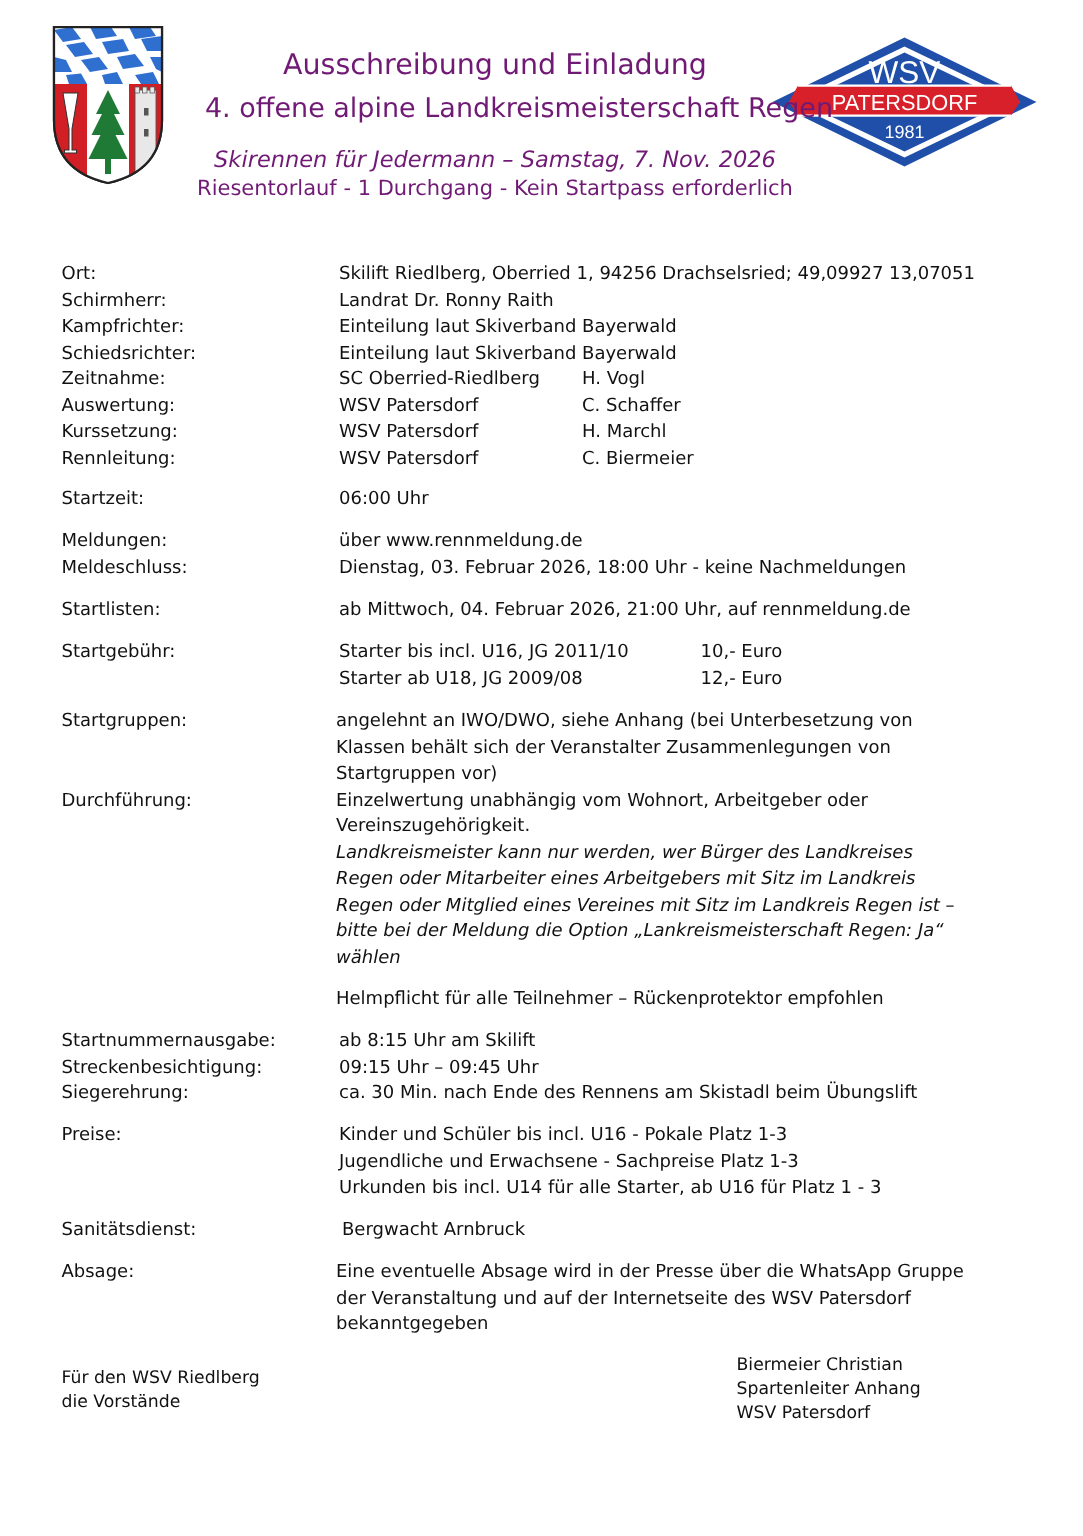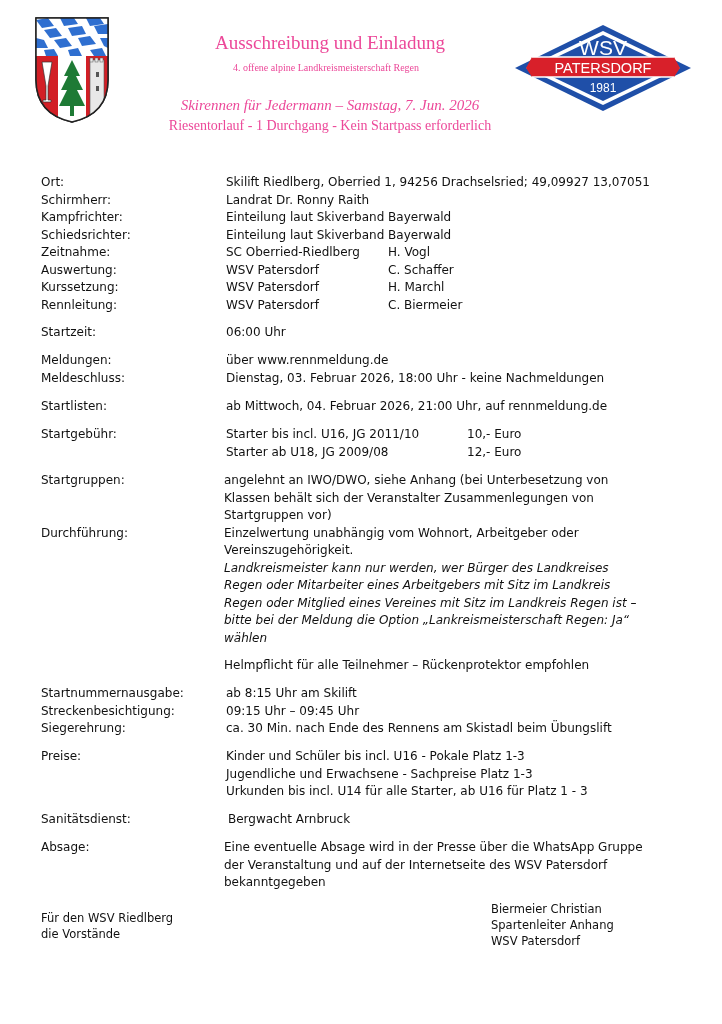--- a/index.html
+++ b/index.html
@@ -2,23 +2,23 @@
 <html><head>
 <meta charset="utf-8">
 <style>
   * { box-sizing: border-box; margin: 0; padding: 0; }
   html, body { width: 722px; height: 1024px; background: #ffffff; overflow: hidden; }
   body { position: relative; font-family: "DejaVu Sans", sans-serif; color: #111; }
 
   .crest { position: absolute; left: 34px; top: 16px; width: 76px; height: 108px; }
   .wsv-logo { position: absolute; left: 514px; top: 24px; width: 178px; height: 88px; }
 
-  .hdr { position: absolute; left: 120px; width: 420px; text-align: center; white-space: nowrap; color: #ec4899; font-family: Liberation Serif, serif; }
+  .hdr { position: absolute; left: 120px; width: 420px; text-align: center; white-space: nowrap; color: #701a75; }
   .hdr-title { top: 32px; font-size: 19px; letter-spacing: 0px; }
-  .hdr-sub { top: 62px; font-size: 10px; left: 116px; }
+  .hdr-sub { top: 62px; font-size: 18px; left: 136px; }
   .hdr-italic { top: 97px; font-size: 15px; font-style: italic; }
   .hdr-line { top: 118px; font-size: 14px; left: 118px; width: 424px; }
 
   .row { position: absolute; font-size: 12px; line-height: 17.5px; white-space: nowrap; }
   .lbl { left: 41px; }
   .val { left: 226px; }
   .val2 { left: 388px; }
   .price { left: 467px; }
   .ital { font-style: italic; }
   .footer-l { position: absolute; left: 41px; top: 910px; font-size: 11.5px; line-height: 16px; }
@@ -77,21 +77,21 @@
   <polygon points="18,33 160,33 166,44 160,53 18,53 12,44" fill="#d8202a"></polygon>
   <line x1="18" y1="33" x2="160" y2="33" stroke="#fff" stroke-width="1.5"></line>
   <line x1="18" y1="53" x2="160" y2="53" stroke="#fff" stroke-width="1.5"></line>
   <text x="89" y="31" text-anchor="middle" font-family="Liberation Sans, sans-serif" font-size="21" fill="#fff">WSV</text>
   <text x="89" y="49" text-anchor="middle" font-family="Liberation Sans, sans-serif" font-size="14.5" fill="#fff">PATERSDORF</text>
   <text x="89" y="68" text-anchor="middle" font-family="Liberation Sans, sans-serif" font-size="12" fill="#fff">1981</text>
 </svg>
 
 <div class="hdr hdr-title">Ausschreibung und Einladung</div>
 <div class="hdr hdr-sub">4. offene alpine Landkreismeisterschaft Regen</div>
-<div class="hdr hdr-italic">Skirennen für Jedermann – Samstag, 7. Jun. 2026</div>
+<div class="hdr hdr-italic">Skirennen für Jedermann – Samstag, 7. Nov. 2026</div>
 <div class="hdr hdr-line">Riesentorlauf - 1 Durchgang - Kein Startpass erforderlich</div>
 
 <div>
   <div class="row lbl" style="top:174px">Ort:</div>
   <div class="row val" style="top:174px">Skilift Riedlberg, Oberried 1, 94256 Drachselsried; 49,09927 13,07051</div>
   <div class="row lbl" style="top:191.5px">Schirmherr:</div>
   <div class="row val" style="top:191.5px">Landrat Dr. Ronny Raith</div>
   <div class="row lbl" style="top:209px">Kampfrichter:</div>
   <div class="row val" style="top:209px">Einteilung laut Skiverband Bayerwald</div>
   <div class="row lbl" style="top:226.5px">Schiedsrichter:</div>

